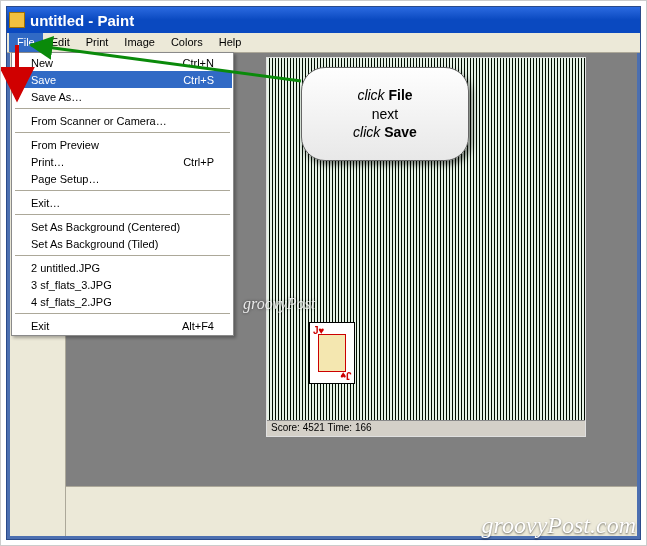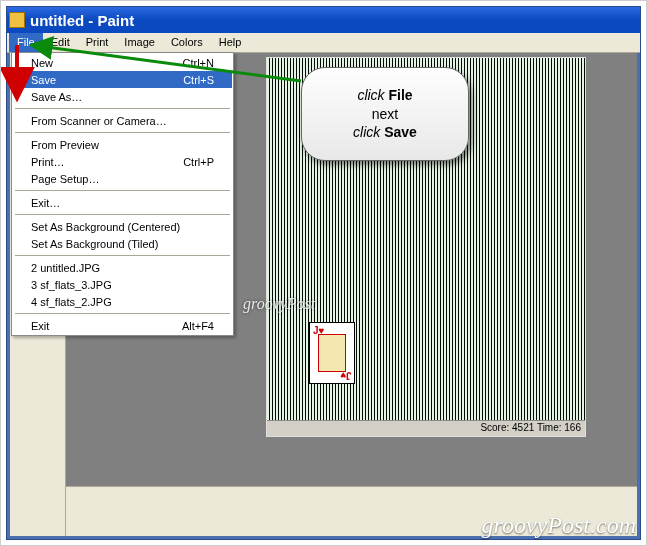--- a/index.html
+++ b/index.html
@@ -72,21 +72,21 @@
   }
   .canvas {
     position: absolute; left: 200px; top: 4px; width: 320px; height: 380px;
     background: #008000;
     border: 1px solid #e0e0e0;
     overflow: hidden;
   }
   .statusline {
     position: absolute; bottom: 0; right: 0; height: 16px;
     width: 100%; background: #d4d0c8; border-top: 1px solid #888;
-    font-size: 10px; text-align: right; padding: 1px 4px;
+    font-size: 10px; text-align: left; padding: 1px 4px;
     color: #000;
   }
   
   .arcs {
     position: absolute; inset: 0 0 16px 0;
     background:
       repeating-linear-gradient(90deg, #fff 0 2px, #000 2px 3px),
       radial-gradient(circle at 60px 300px, #008000 0 70px, transparent 70px),
       radial-gradient(circle at 170px 300px, #008000 0 70px, transparent 70px),
       radial-gradient(circle at 280px 300px, #008000 0 70px, transparent 70px);

